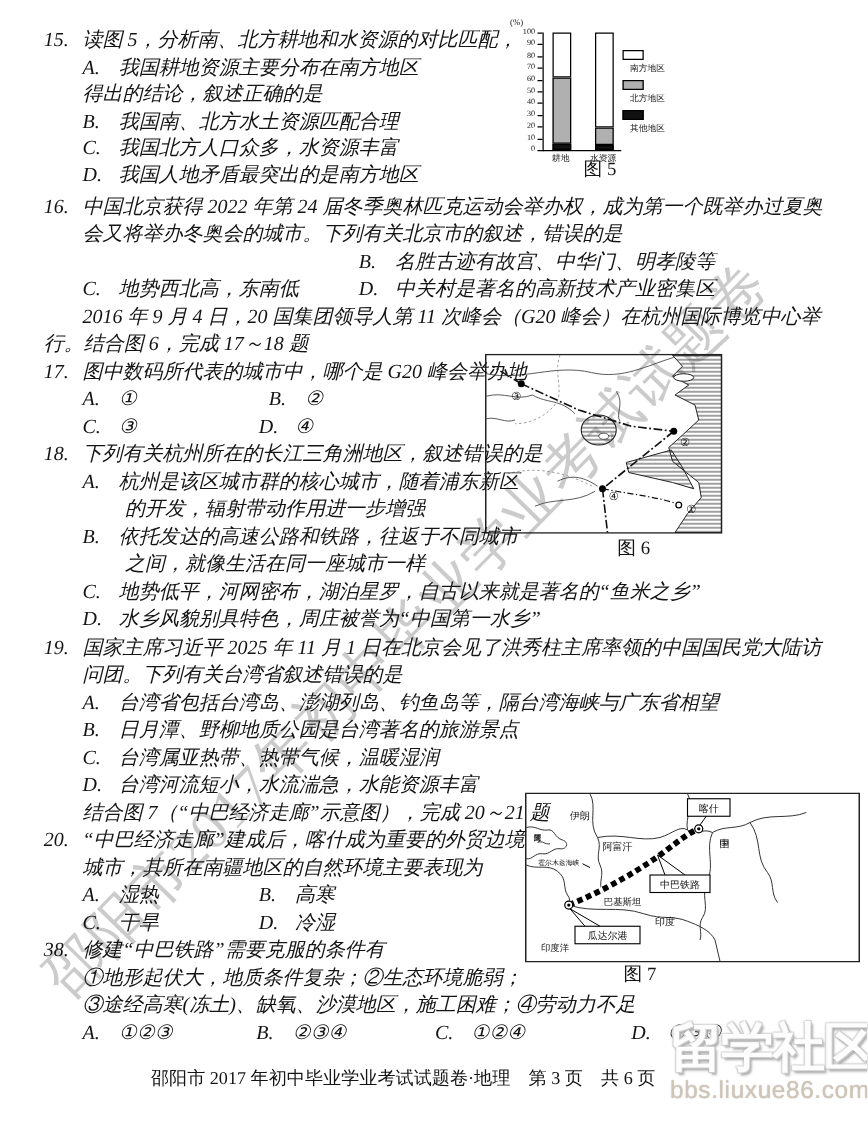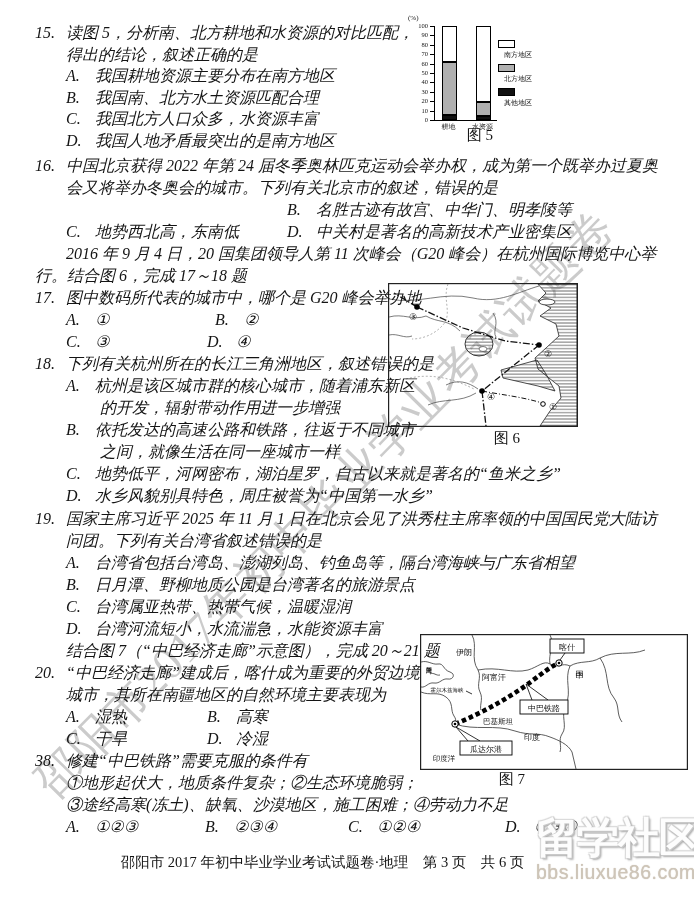--- a/index.html
+++ b/index.html
@@ -47,22 +47,22 @@
 </style>
 </head>
 <body>
 
 <div id="page">
 
   <div id="wm-diagonal">邵阳市2017年初中毕业学业考试试题卷</div>
 
   <div class="q lh21" style="top:22px">
     <div class="line"><span class="qnum">15.</span><span>读图 5，分析南、北方耕地和水资源的对比匹配，</span></div>
+    <div class="line ind"><span class="optl">A.</span><span>我国耕地资源主要分布在南方地区</span></div>
     <div class="line ind"><span>得出的结论，叙述正确的是</span></div>
-    <div class="line ind"><span class="optl">A.</span><span>我国耕地资源主要分布在南方地区</span></div>
     <div class="line ind"><span class="optl">B.</span><span>我国南、北方水土资源匹配合理</span></div>
     <div class="line ind"><span class="optl">C.</span><span>我国北方人口众多，水资源丰富</span></div>
     <div class="line ind"><span class="optl">D.</span><span>我国人地矛盾最突出的是南方地区</span></div>
   </div>
 
   <div id="fig5">
     <div class="ylab">(%)</div>
     <div id="fig5-ticks">
         <div class="tickl" style="top: 100px;">0</div>
         <div class="tickm" style="top: 104px;"></div>

